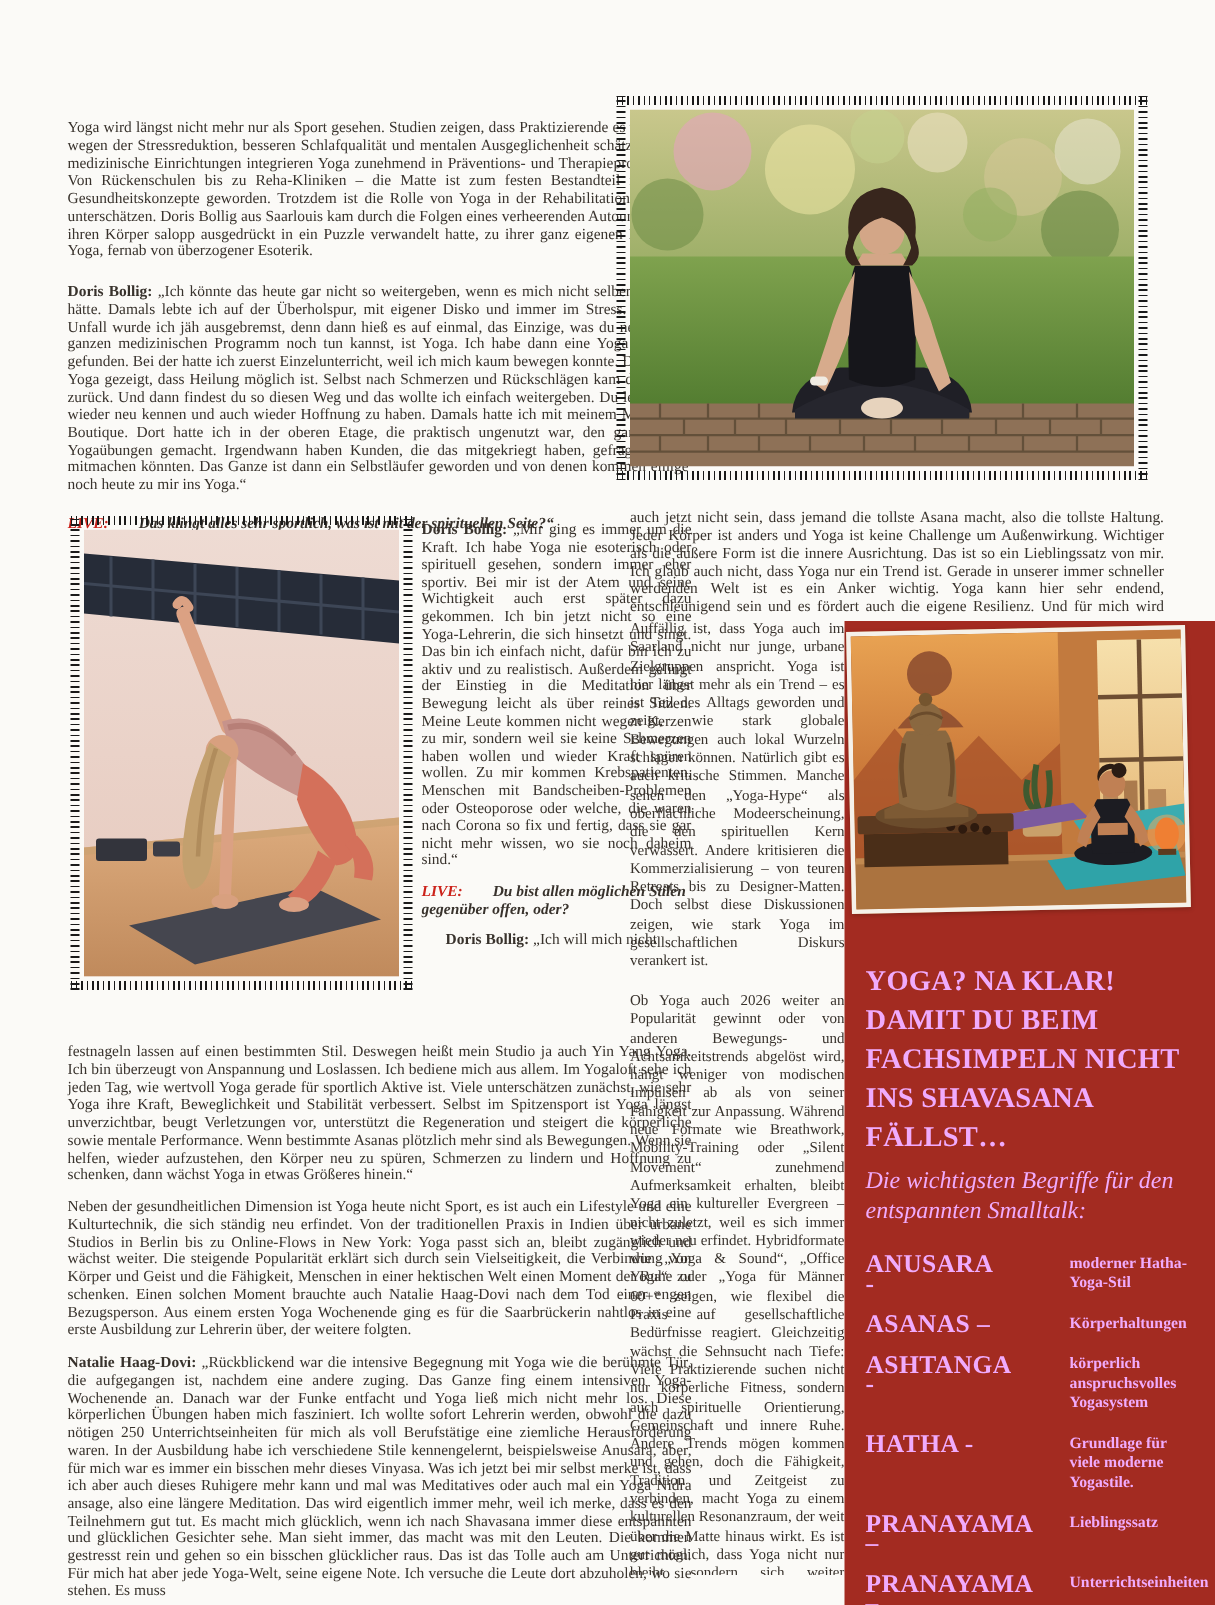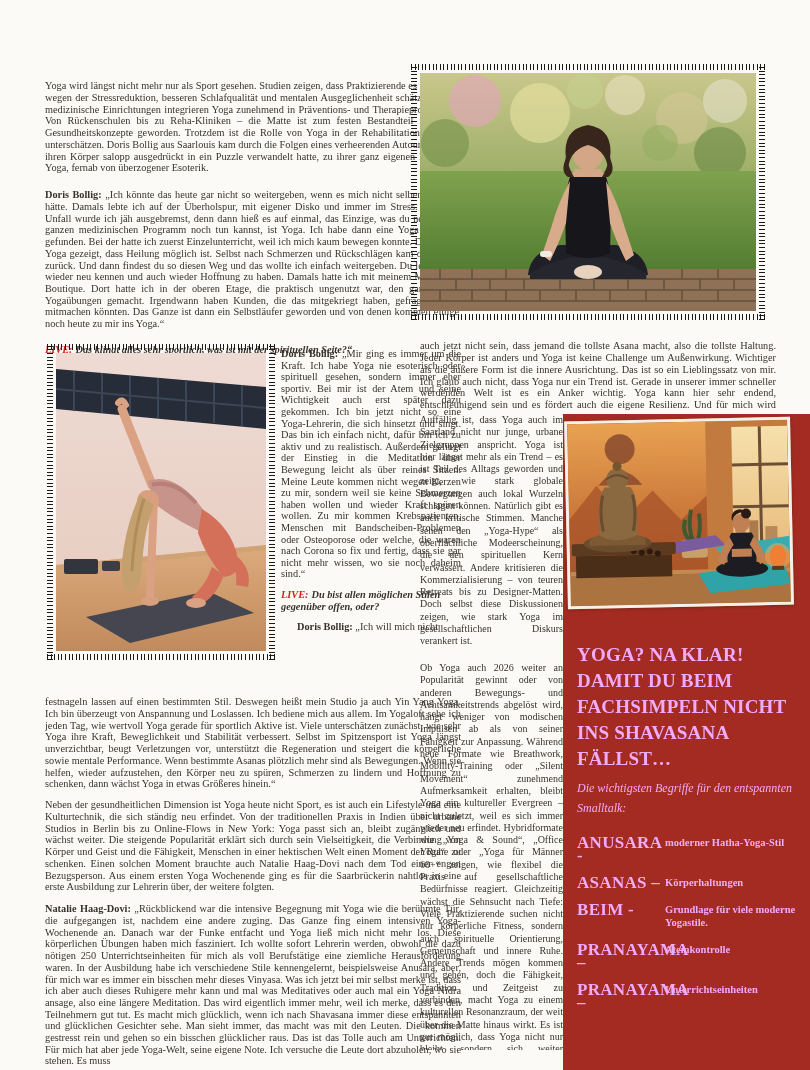--- a/index.html
+++ b/index.html
@@ -13,21 +13,21 @@
 
   .para{
     position:absolute;
     font-size:10.3px;line-height:11.7px;
     color:#38322c;
     text-align:justify;
     overflow:hidden;
   }
   .b{font-weight:bold;}
   .live{font-weight:bold;font-style:italic;text-align:left;}
-  .live .lbl{color:#cc231b;margin-right:3px;}
+  .live .lbl{color:#cc231b;margin-right:20px;}
 
   .narrow{line-height:11.6px;}
   .rcol{font-size:10px;line-height:12.3px;}
 
   
   .stitch{
     position:absolute;box-sizing:border-box;padding:9px;
     background-repeat:no-repeat;
     background-image:
       repeating-linear-gradient(90deg,#1a1a1a 0 1px,transparent 1px 3.6px),
@@ -42,24 +42,24 @@
   
   .redbox{
     position:absolute;left:563px;top:414px;width:247px;height:656px;
     background:#a32b21;
   }
   .redbox-content{position:absolute;left:14px;top:228px;width:220px;color:#f0abfc;font-family:Liberation Serif, serif;}
   .box-title{
     font-weight:bold;font-size:19px;line-height:26px;letter-spacing:.2px;
     margin:0 0 6px 0;
   }
-  .box-subtitle{font-style:italic;font-size:12px;line-height:20px;margin:0 0 18px 0;}
+  .box-subtitle{font-style:italic;font-size:16px;line-height:20px;margin:0 0 18px 0;}
   .g-row{display:flex;margin-bottom:14px;font-weight:bold;line-height:13px;}
   .g-term{width:88px;flex:0 0 88px;font-size:17px;letter-spacing:.3px;}
-  .g-def{flex:1;font-size:10.5px;}
+  .g-def{flex:1;font-size:10.5px;margin-left:48px;}
 
   .photo3{
     position:absolute;left:566px;top:419px;width:226px;height:188px;
     transform:rotate(-1.2deg);
     border:3px solid #f5f1ea;box-sizing:border-box;
     box-shadow:0 1px 3px rgba(60,20,10,.35);
     overflow:hidden;background:#c27a3e;
   }
   .photo3 svg{display:block;width:100%;height:100%;}
 </style>
@@ -226,26 +226,30 @@
       <div>
         <div class="g-row">
           <span class="g-term">ANUSARA -</span>
           <span class="g-def">moderner Hatha-Yoga-Stil</span>
         </div>
         <div class="g-row">
           <span class="g-term">ASANAS –</span>
           <span class="g-def">Körperhaltungen</span>
         </div>
         <div class="g-row">
-          <span class="g-term">BEIM -</span>
+          <span class="g-term">ASHTANGA -</span>
+          <span class="g-def">körperlich anspruchsvolles Yogasystem</span>
+        </div>
+        <div class="g-row">
+          <span class="g-term">HATHA -</span>
           <span class="g-def">Grundlage für viele moderne Yogastile.</span>
         </div>
         <div class="g-row">
           <span class="g-term">PRANAYAMA –</span>
-          <span class="g-def">Atemkontrolle</span>
+          <span class="g-def">Lieblingssatz</span>
         </div>
         <div class="g-row">
           <span class="g-term">PRANAYAMA –</span>
           <span class="g-def">Unterrichtseinheiten</span>
         </div>
       </div>
     </div>
   </div>
 
   <div class="photo3">

